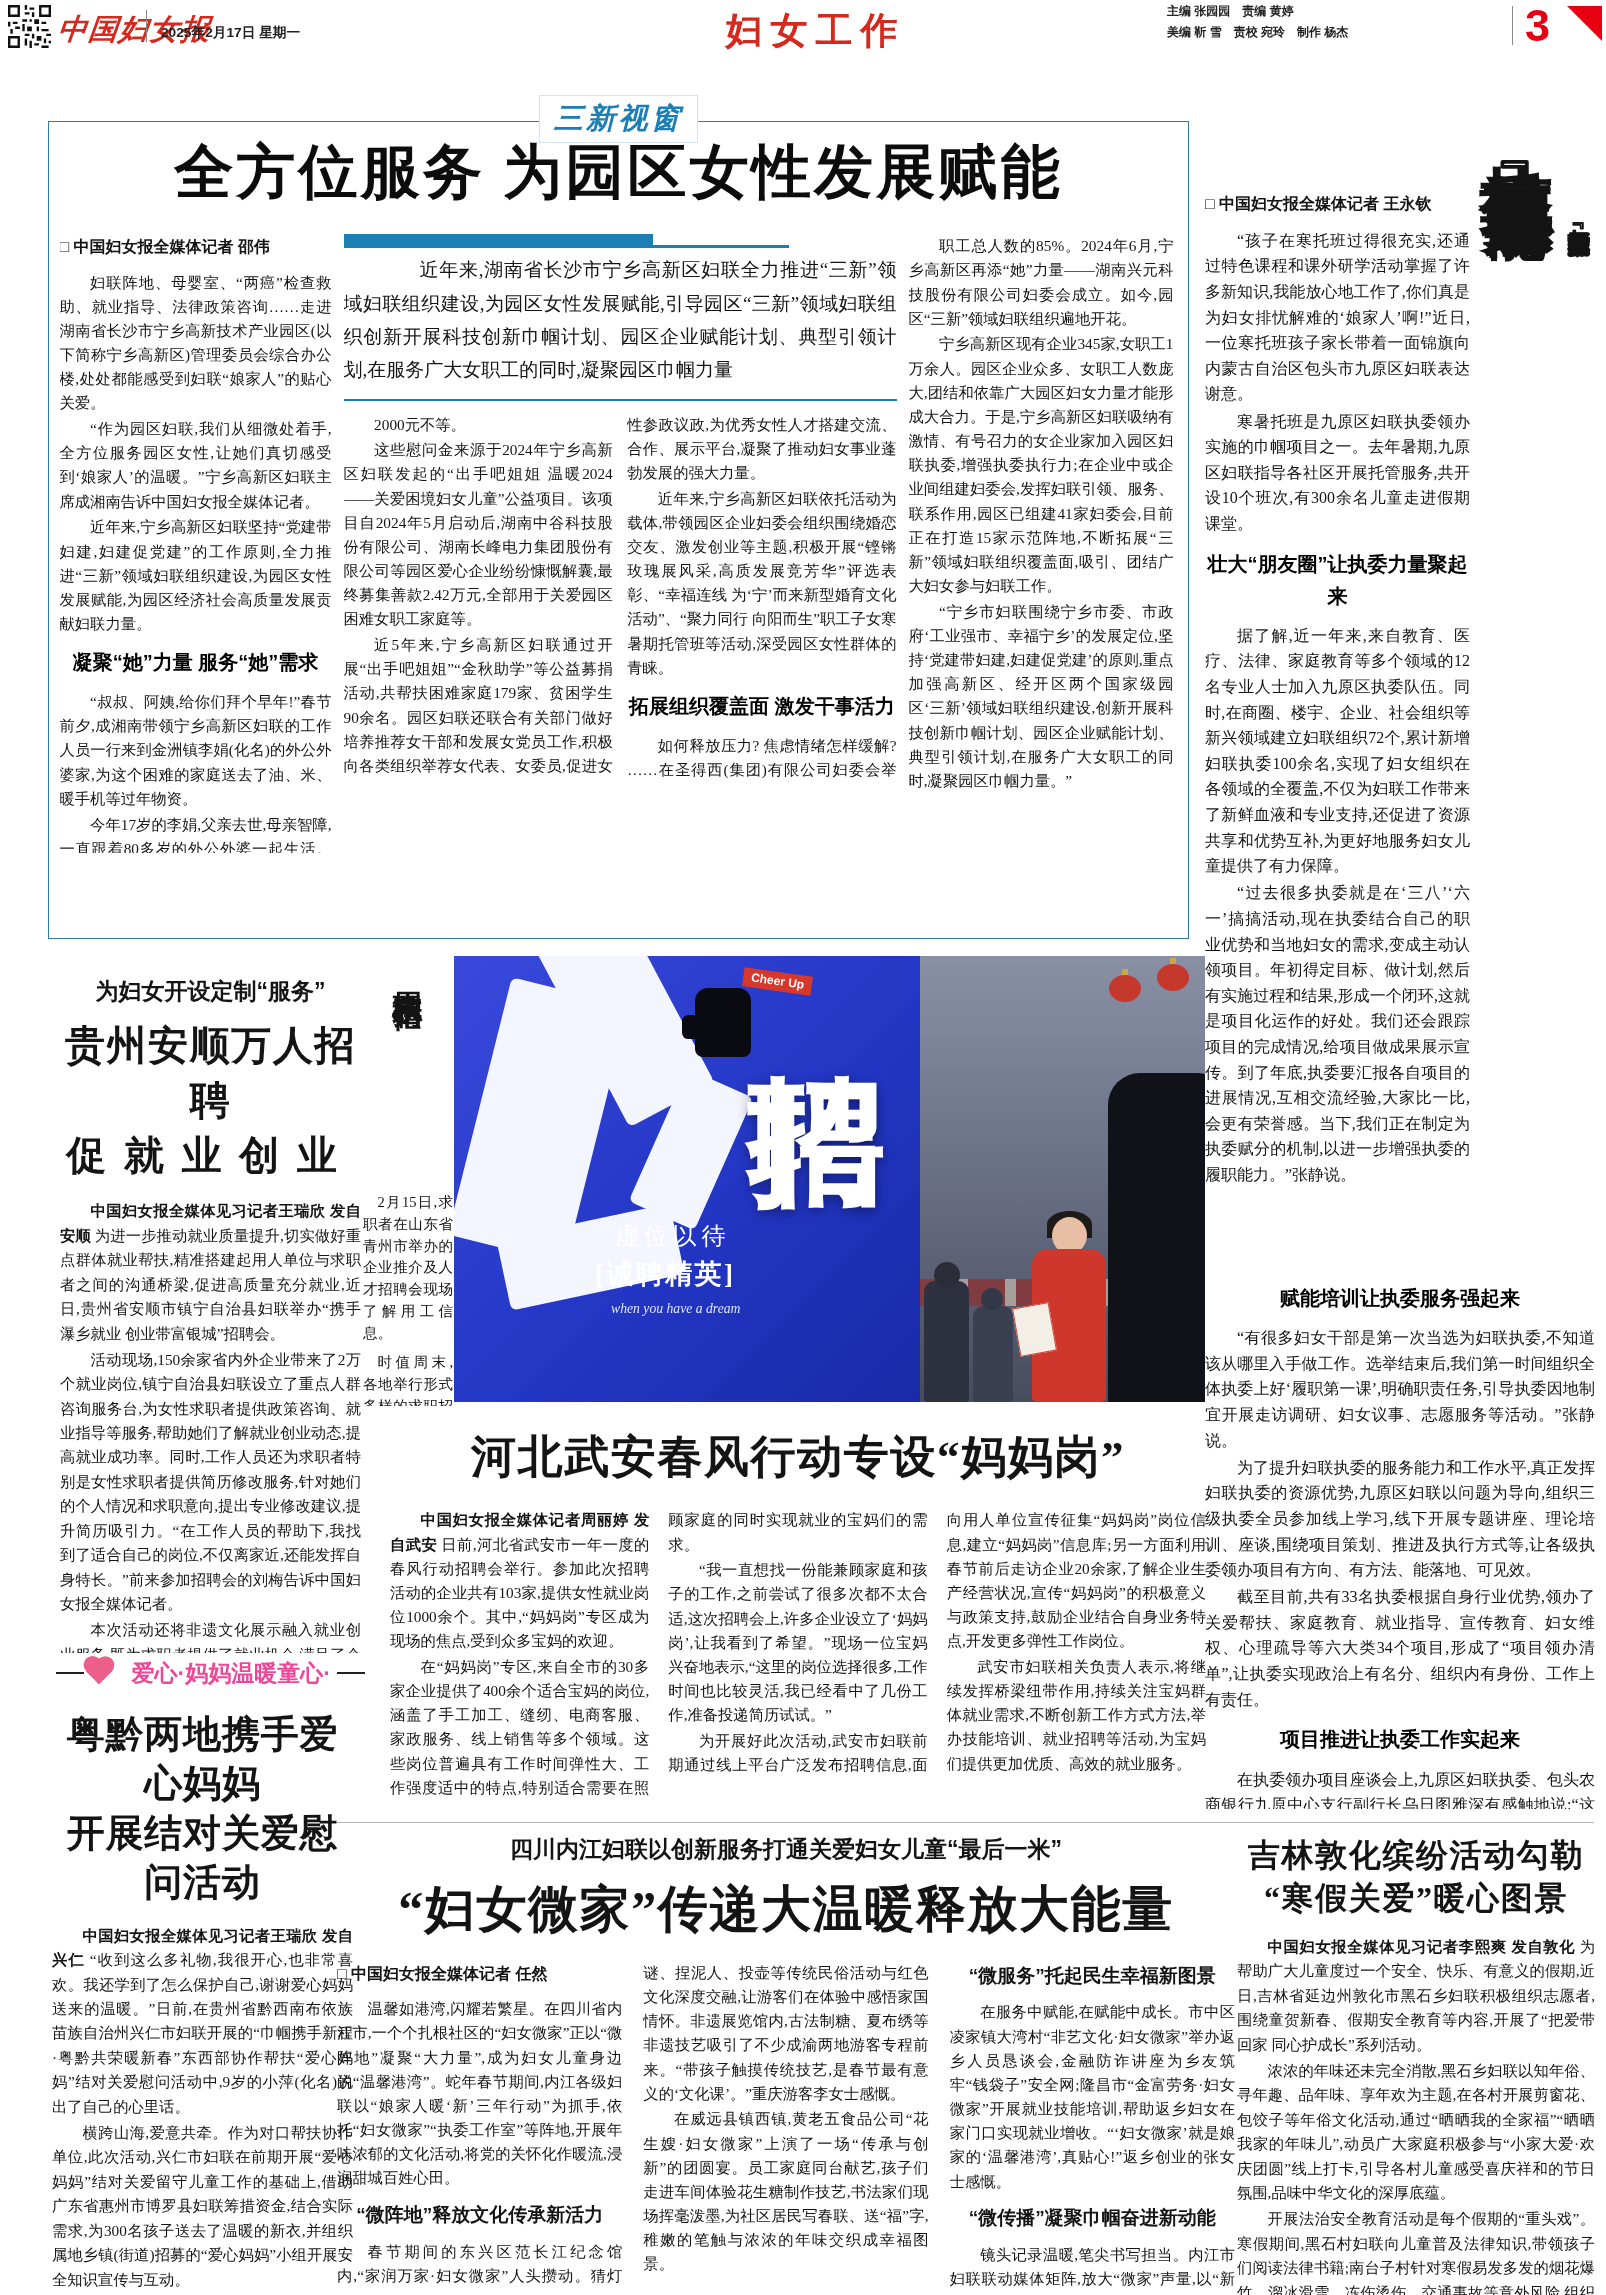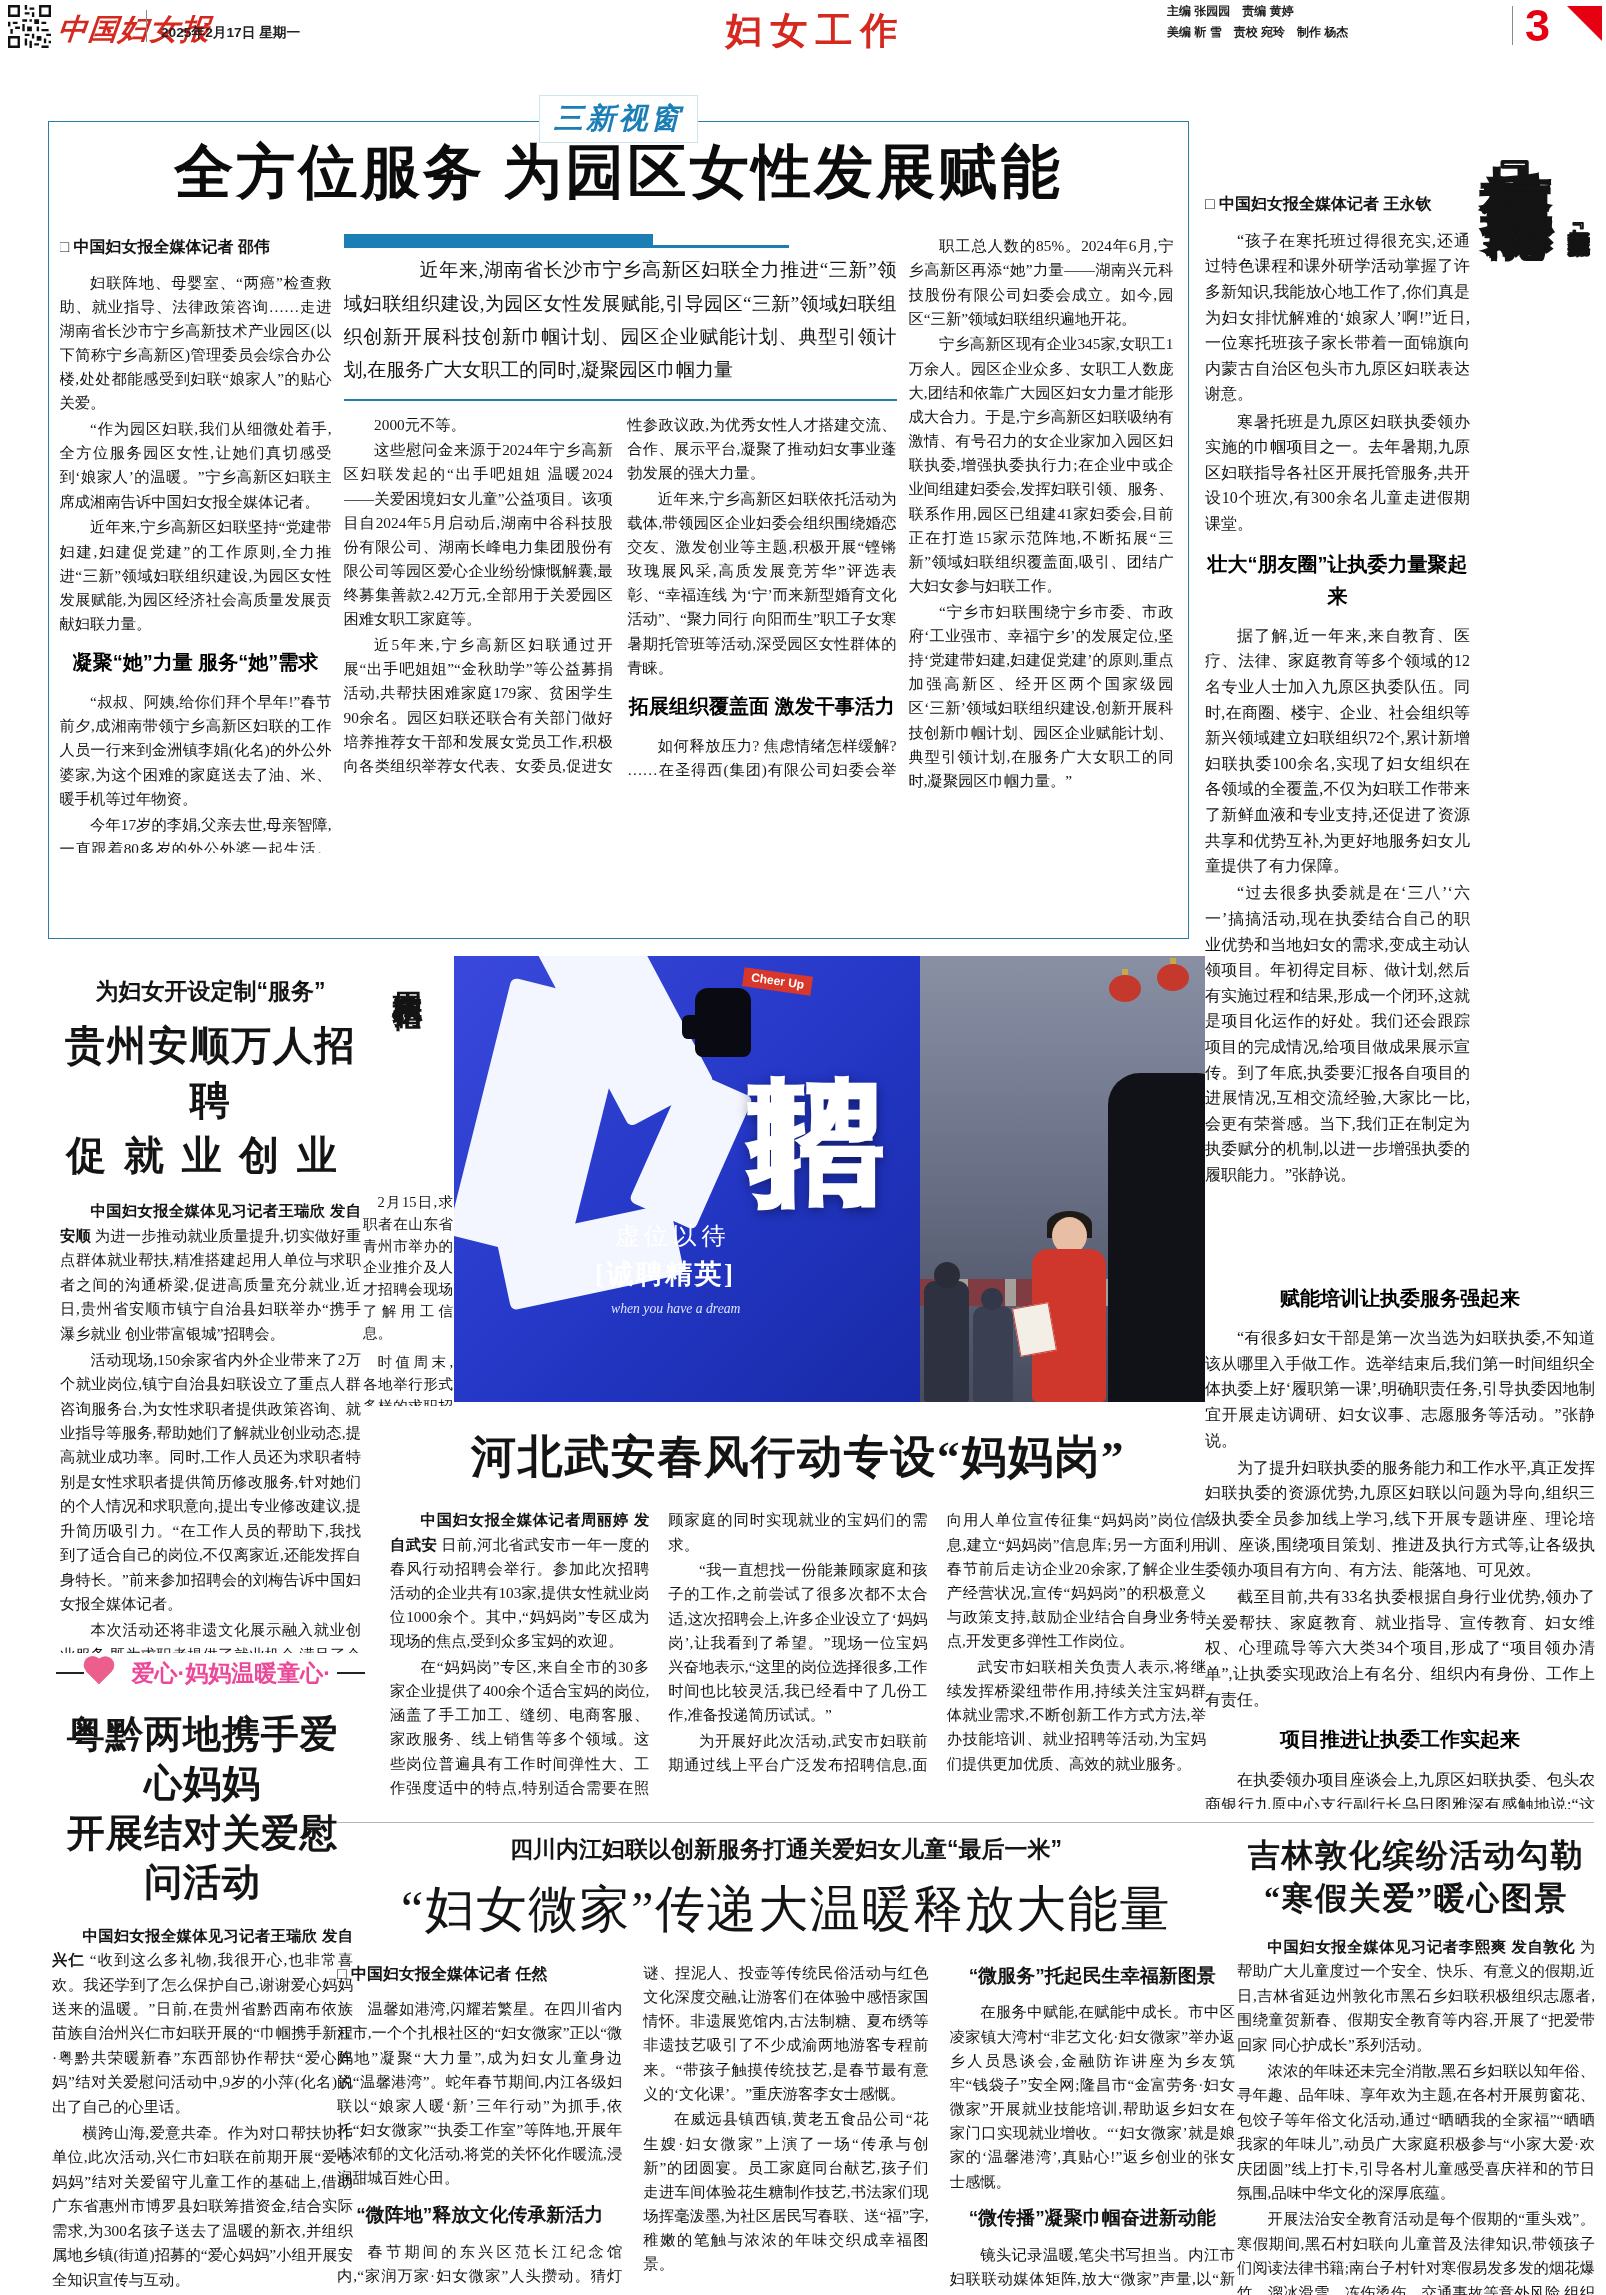--- a/index.html
+++ b/index.html
@@ -118,21 +118,21 @@
   .heart:before,.heart:after{content:"";position:absolute;top:0;width:17.7px;height:27px;
      background:#ec5f8d;border-radius:17.7px 17.7px 0 0;}
   .heart:before{left:8.8px;transform:rotate(-45deg);transform-origin:0 100%;}
   .heart:after{left:-8.8px;transform:rotate(45deg);transform-origin:100% 100%;}
   .ax-t{color:#ec4899;font-weight:bold;font-size:23px;white-space:nowrap;font-family:"Liberation Sans",sans-serif;}
   
   .yq{left:52px;top:1710px;width:301px;height:586px;overflow:hidden;}
   .yq-h{font-size:38px;font-weight:bold;text-align:center;letter-spacing:0.8px;line-height:1.3;margin-bottom:16px;}
   
   .nj{left:337px;top:1834px;width:898px;height:462px;overflow:hidden;}
-  .nj-h{font-size:50px;font-weight:normal;text-align:center;letter-spacing:1.6px;margin:4.8px 0 17.7px 0;}
+  .nj-h{font-size:50px;font-weight:bold;text-align:center;letter-spacing:1.6px;margin:4.8px 0 17.7px 0;}
   .nj-cols{column-count:3;column-gap:21px;font-size:15.3px;line-height:1.58;height:337px;overflow:hidden;}
   .nj-sub{font-family:"Liberation Sans",sans-serif;font-weight:bold;font-size:19px;text-align:center;margin:9.6px 0;text-indent:0;}
   
   .dh{left:1237px;top:1834px;width:358px;height:462px;overflow:hidden;}
   .dh-h{font-size:32px;font-weight:bold;text-align:center;line-height:1.35;letter-spacing:1.6px;margin-bottom:14.5px;}
   .dh .bodytext{font-size:15.3px;}
 </style>
 </head>
 <body>
 

